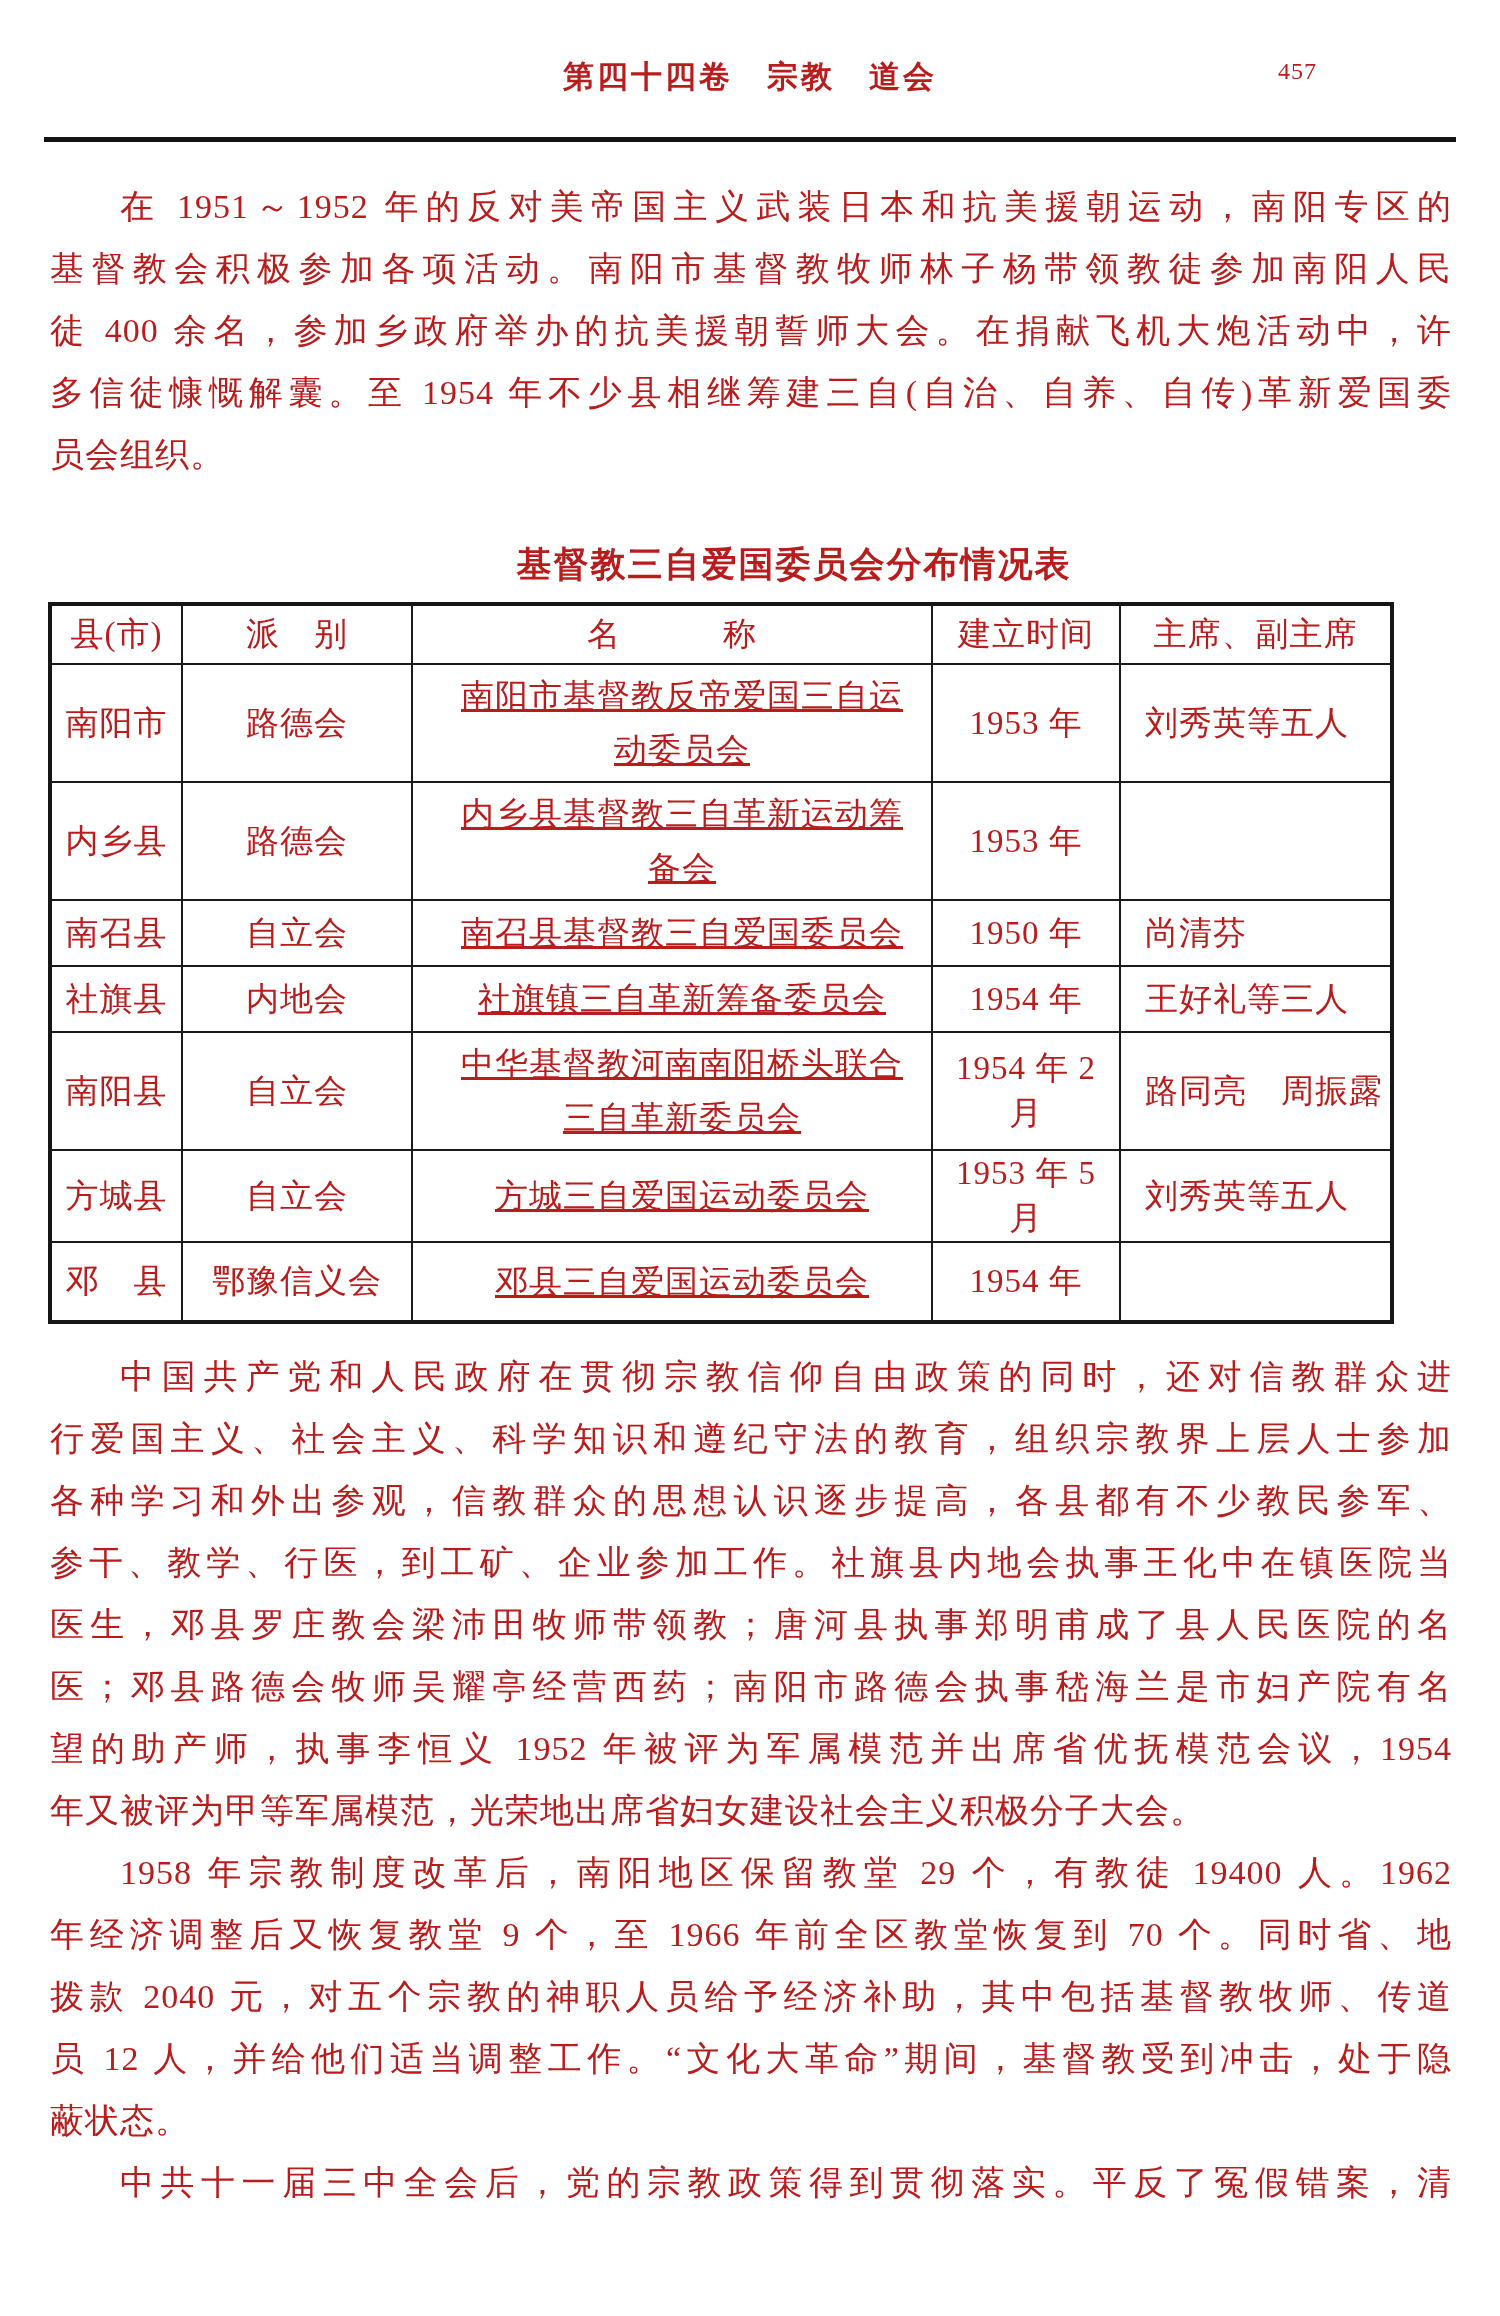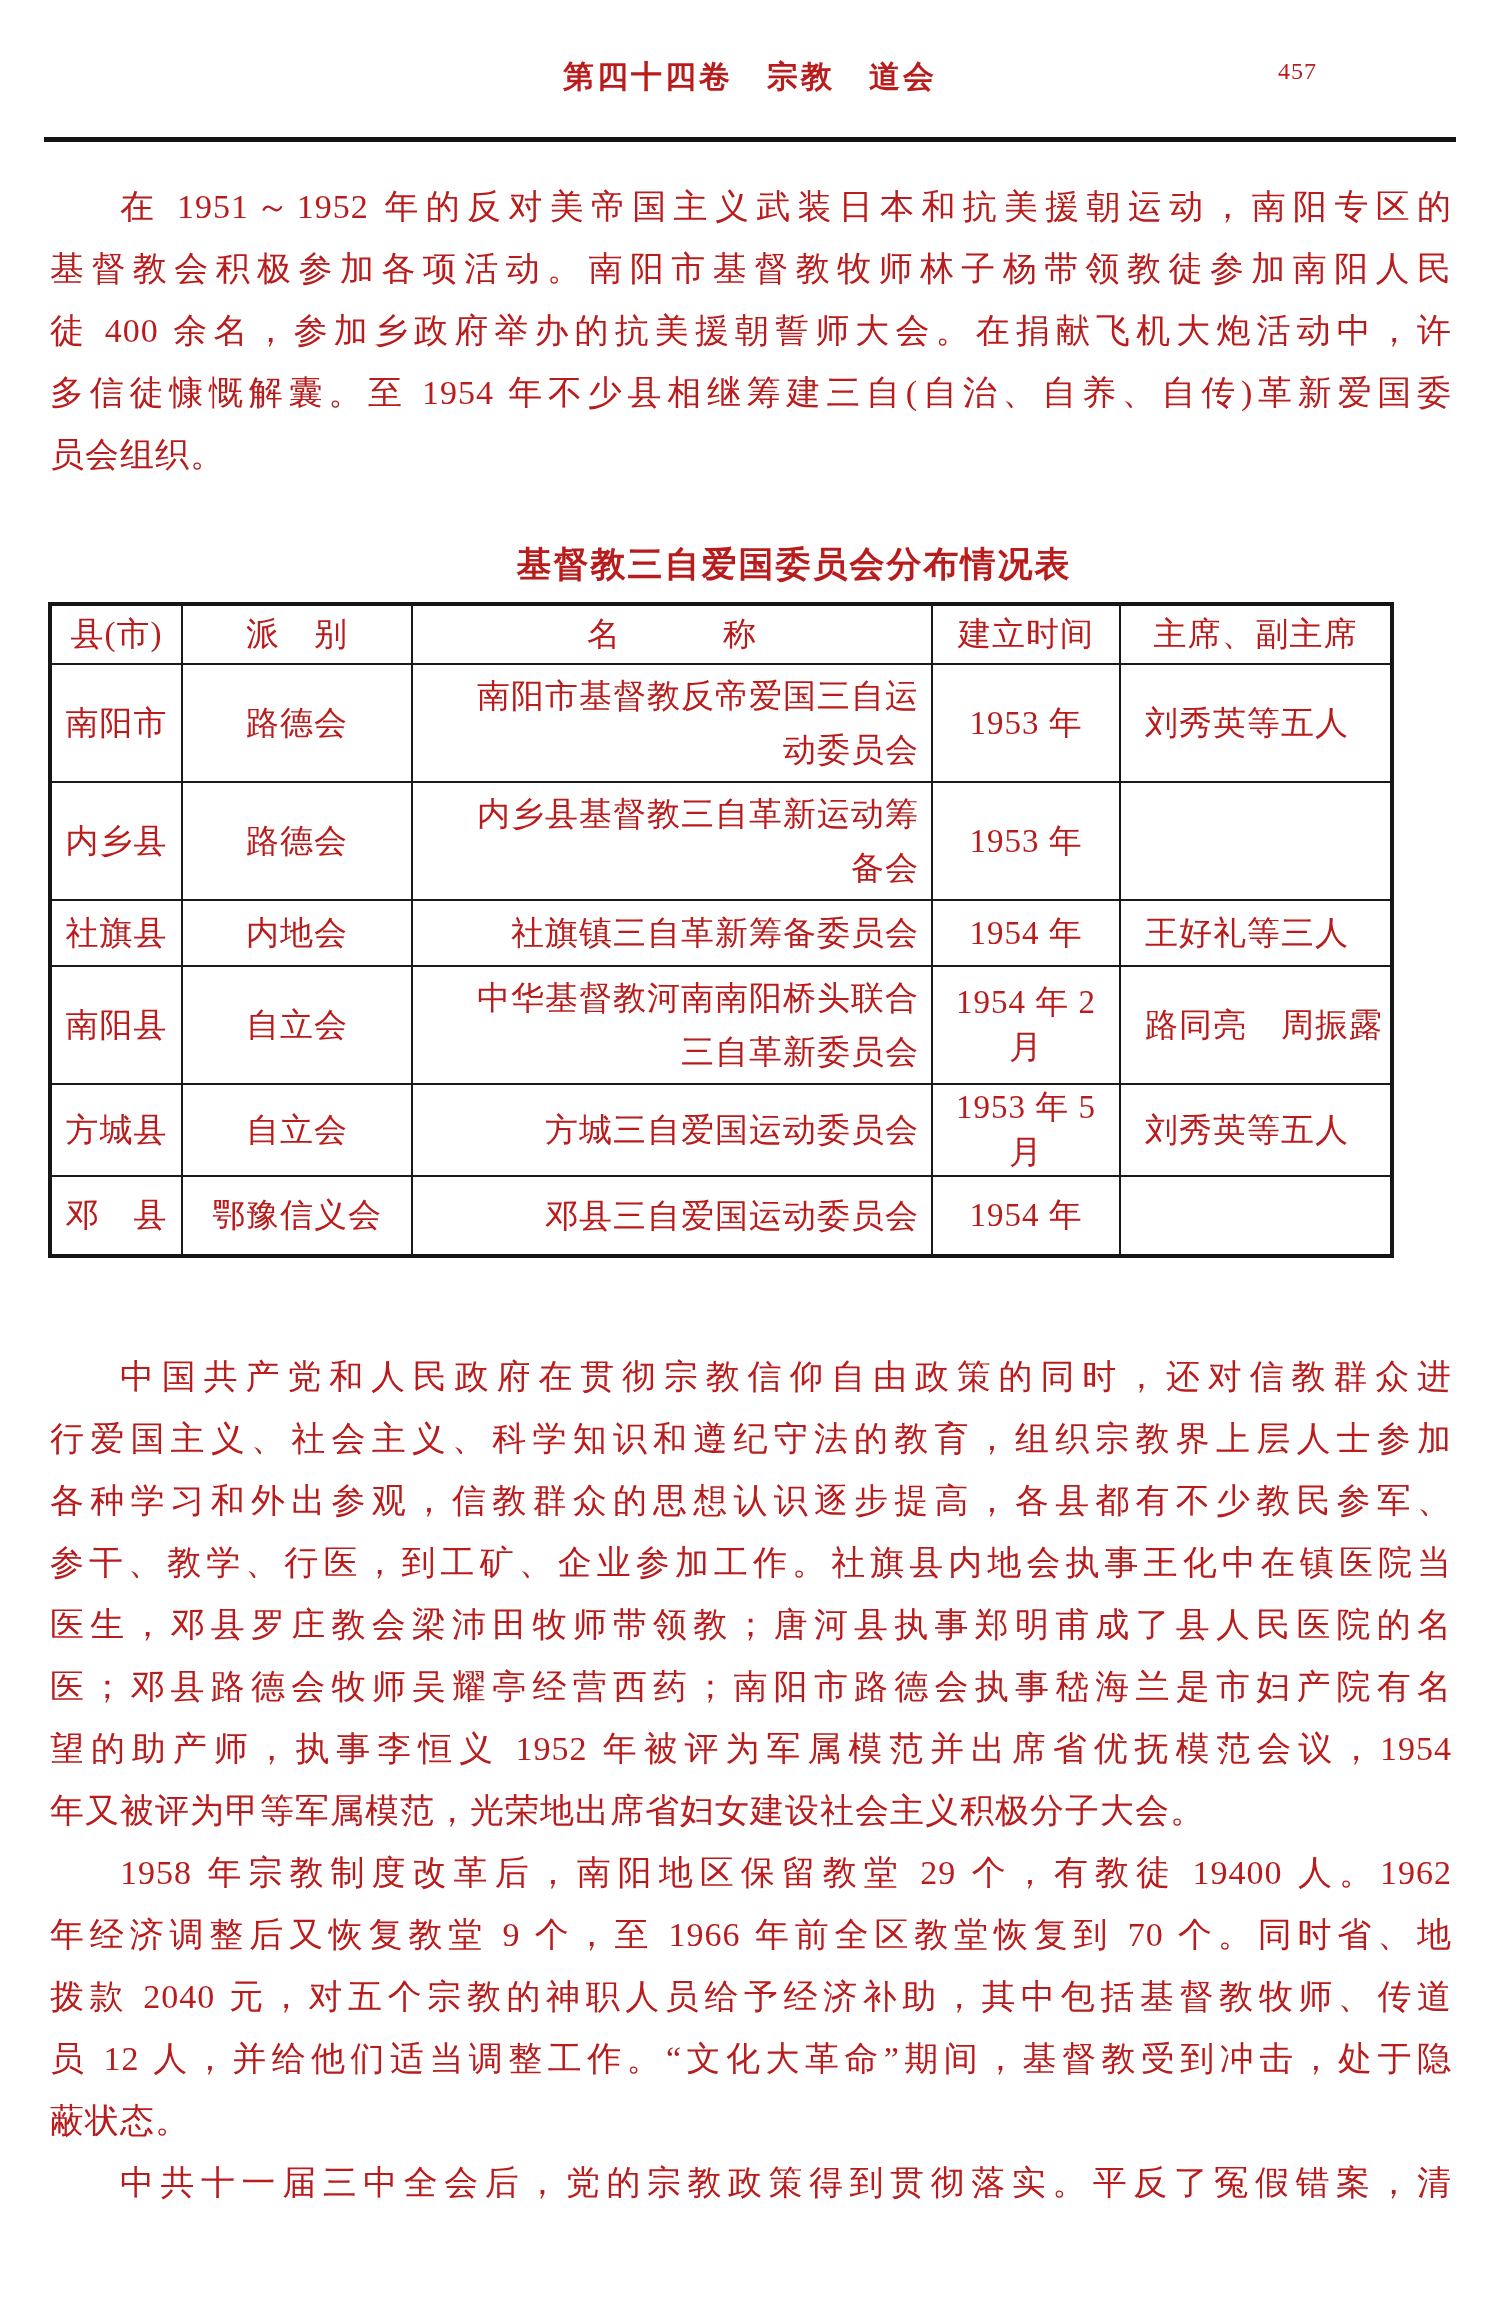--- a/index.html
+++ b/index.html
@@ -35,21 +35,21 @@
   
   table.dist{
     position:absolute;top:602px;left:48px;width:1342px;
     border-collapse:collapse;table-layout:fixed;
     font-size:33px;border:4px solid #161616;
   }
   table.dist th,table.dist td{
     border:2.5px solid #1a1a1a;padding:0 6px;text-align:center;
     vertical-align:middle;font-weight:normal;letter-spacing:1px;
   }
-  table.dist .td-name{text-align:right;padding:4px 12px 4px 32px;line-height:54px;}
+  table.dist .td-name{text-align:center;padding:4px 12px 4px 32px;line-height:54px;text-decoration:underline;}
   table.dist .td-chair{text-align:left;padding-left:24px;}
   tr.rh-h{height:60px;}
   tr.rh-l{height:118px;}
   tr.rh-s{height:66px;}
   tr.rh-e{height:80px;}
 </style>
 </head>
 <body>
 
 <div class="page">
@@ -96,20 +96,27 @@
         <td class="td-chair">刘秀英等五人</td>
       </tr>
       <tr class="rh-l">
         <td>内乡县</td>
         <td>路德会</td>
         <td class="td-name">内乡县基督教三自革新运动筹备会</td>
         <td>1953 年</td>
         <td class="td-chair"></td>
       </tr>
       <tr class="rh-s">
+        <td>南召县</td>
+        <td>自立会</td>
+        <td class="td-name">南召县基督教三自爱国委员会</td>
+        <td>1950 年</td>
+        <td class="td-chair">尚清芬</td>
+      </tr>
+      <tr class="rh-s">
         <td>社旗县</td>
         <td>内地会</td>
         <td class="td-name">社旗镇三自革新筹备委员会</td>
         <td>1954 年</td>
         <td class="td-chair">王好礼等三人</td>
       </tr>
       <tr class="rh-l">
         <td>南阳县</td>
         <td>自立会</td>
         <td class="td-name">中华基督教河南南阳桥头联合三自革新委员会</td>

